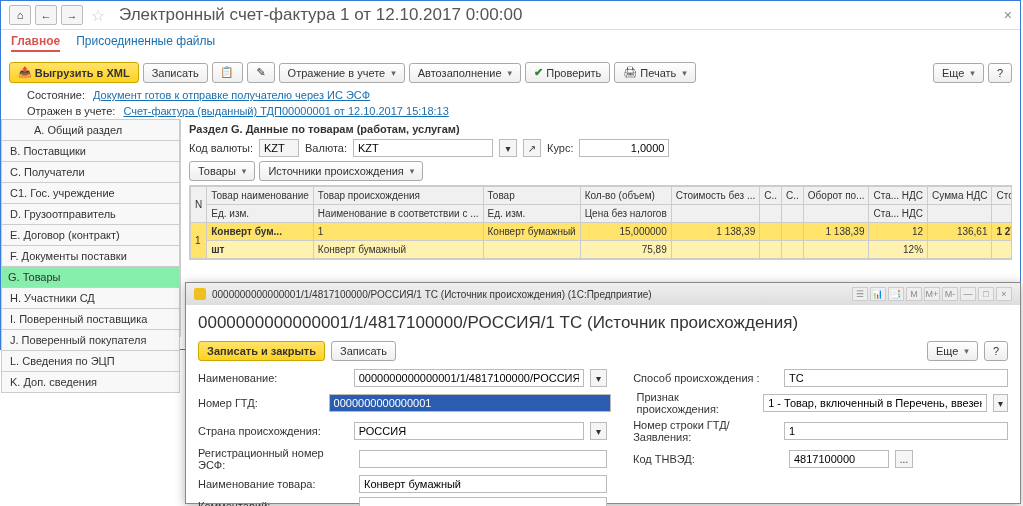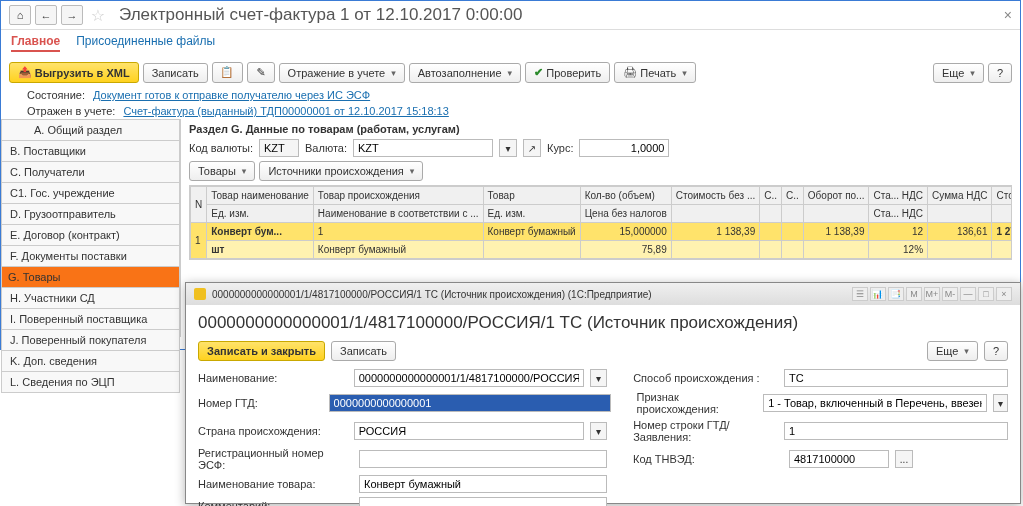--- a/index.html
+++ b/index.html
@@ -19,21 +19,21 @@
 .btn.drop::after { content: "▾"; font-size: 9px; margin-left: 3px; color: #666; }
 .check-green { color: #2a8a2a; font-weight: bold; }
 .spacer { flex: 1; }
 .state-row { padding: 2px 26px; font-size: 11px; display: flex; align-items: center; gap: 8px; }
 .link { color: #1a6fb0; text-decoration: underline; cursor: pointer; }
 .verify-banner { background: #fff79a; border: 1px solid #c9a800; padding: 2px 10px; }
 .content { display: flex; height: calc(100% - 130px); }
 .sidebar { width: 180px; border-right: 1px solid #ccc; }
 .side-item { border: 1px solid #ccc; border-top: none; padding: 4px 8px; background: #f8f8f8; cursor: pointer; font-size: 11px; }
 .side-item:first-child { border-top: 1px solid #ccc; padding-left: 32px; }
-.side-item.active { background: #f97316; font-weight: normal; padding-left: 6px; }
+.side-item.active { background: #86efac; font-weight: normal; padding-left: 6px; }
 .main-area { flex: 1; padding: 4px 8px; overflow: hidden; }
 .section-title { font-weight: bold; font-size: 11px; margin-bottom: 4px; }
 .field-row { display: flex; align-items: center; gap: 6px; margin-bottom: 4px; font-size: 11px; }
 .field-row label { min-width: auto; }
 .inp { border: 1px solid #bbb; padding: 2px 4px; font-size: 11px; background: #fff; }
 .small-inp { width: 90px; }
 .subtabs { display: flex; gap: 4px; margin: 4px 0; }
 .table-wrap { border: 1px solid #ccc; overflow-x: auto; }
 table { border-collapse: collapse; width: 100%; font-size: 10px; }
 th, td { border: 1px solid #ccc; padding: 3px 4px; text-align: left; white-space: nowrap; }
@@ -111,22 +111,22 @@
       <div class="side-item">B. Поставщики</div>
       <div class="side-item">C. Получатели</div>
       <div class="side-item">C1. Гос. учреждение</div>
       <div class="side-item">D. Грузоотправитель</div>
       <div class="side-item">E. Договор (контракт)</div>
       <div class="side-item">F. Документы поставки</div>
       <div class="side-item active">G. Товары</div>
       <div class="side-item">H. Участники СД</div>
       <div class="side-item">I. Поверенный поставщика</div>
       <div class="side-item">J. Поверенный покупателя</div>
+      <div class="side-item">L. Сведения по ЭЦП</div>
       <div class="side-item">K. Доп. сведения</div>
-      <div class="side-item">L. Сведения по ЭЦП</div>
     </div>
 
     <div class="main-area">
       <div class="section-title">Раздел G. Данные по товарам (работам, услугам)</div>
       <div class="field-row">
         <label>Код валюты:</label>
         <input class="inp small-inp" readonly="" style="width: 40px; background: rgb(245, 245, 245);" value="KZT">
         <label>Валюта:</label>
         <input class="inp" style="width: 140px;" value="KZT">
         <span class="mini-btn">▾</span>

